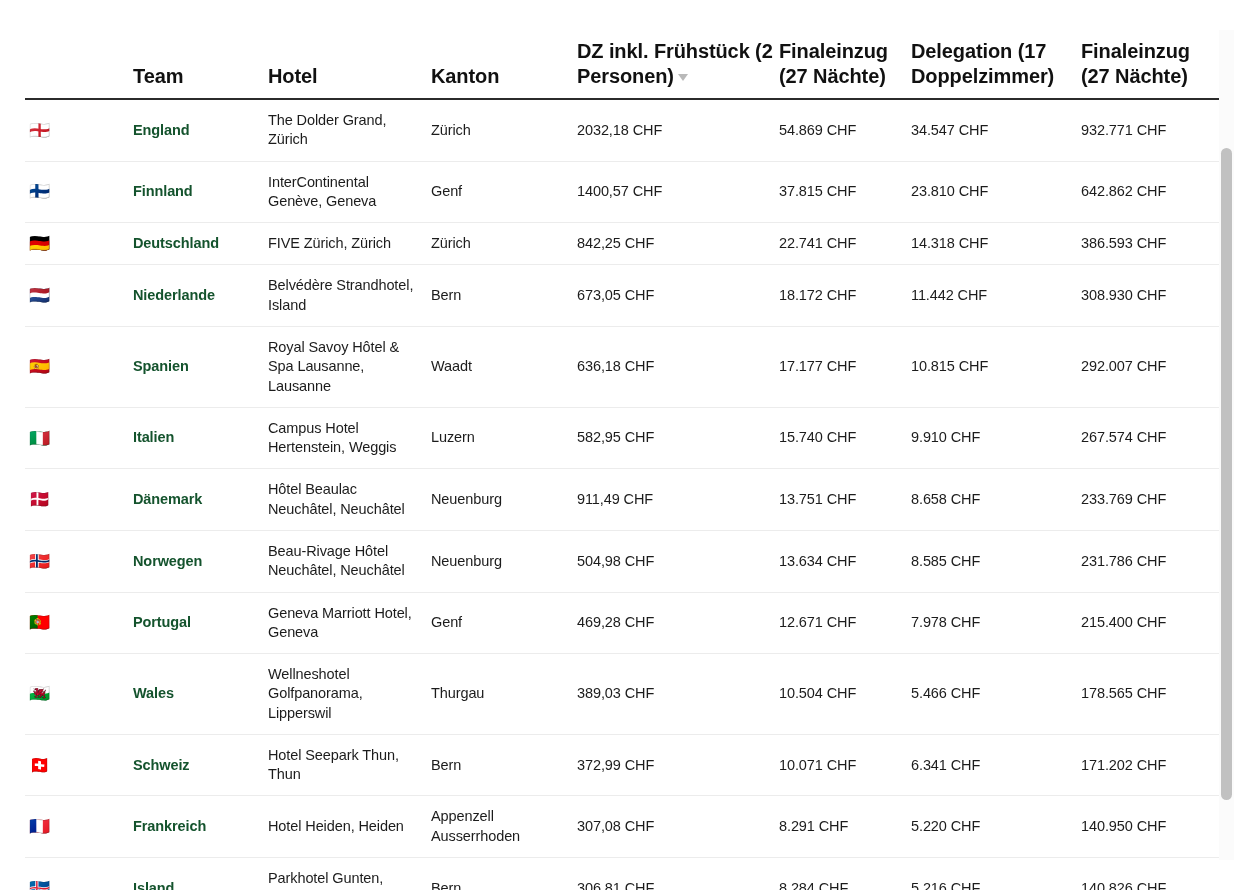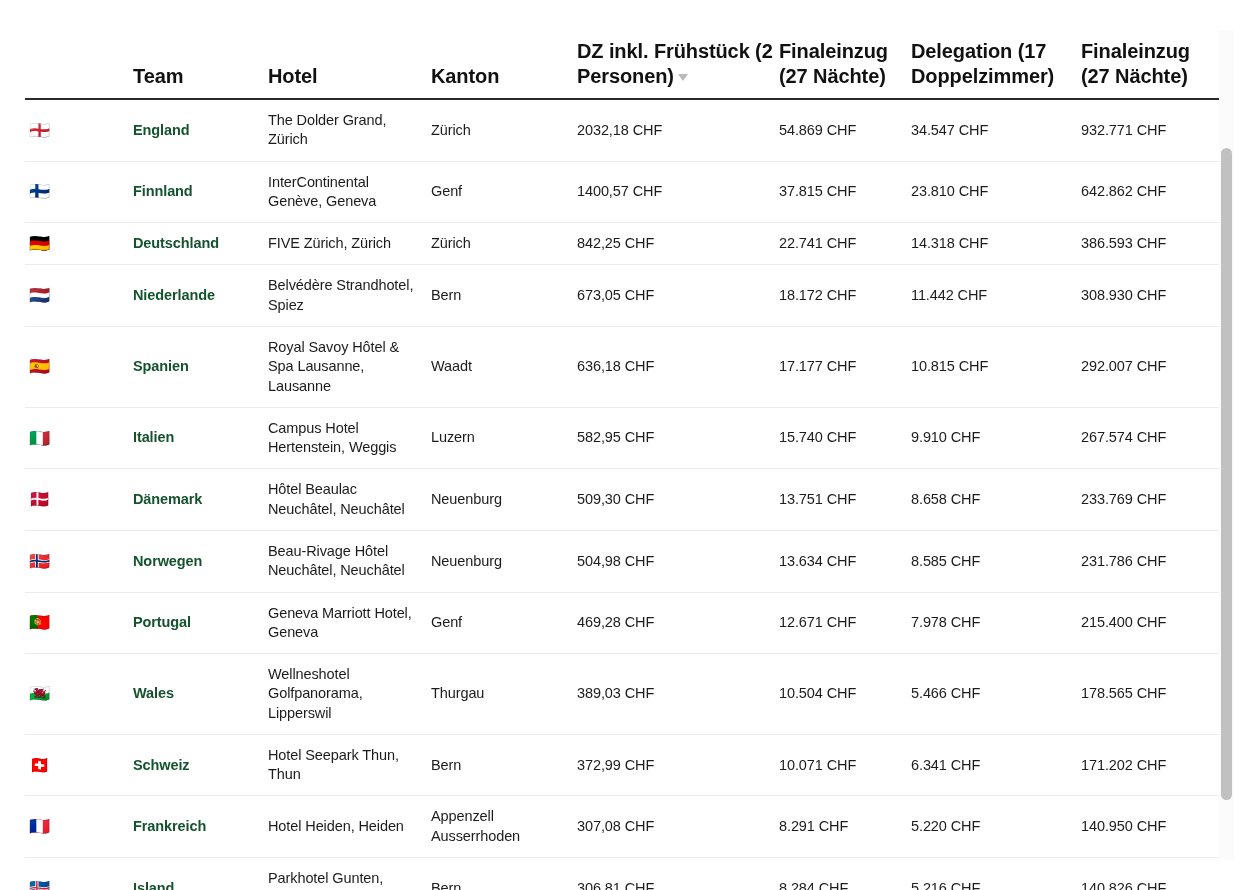--- a/index.html
+++ b/index.html
@@ -178,21 +178,21 @@
             <td class="hotel-cell">FIVE Zürich, Zürich</td>
             <td class="kanton-cell">Zürich</td>
             <td class="num-cell">842,25 CHF</td>
             <td class="num-cell">22.741 CHF</td>
             <td class="num-cell">14.318 CHF</td>
             <td class="num-cell">386.593 CHF</td>
           </tr>
           <tr>
             <td class="flag-cell"><span class="flag-glyph">🇳🇱</span></td>
             <td class="team-cell">Niederlande</td>
-            <td class="hotel-cell">Belvédère Strandhotel, Spiez</td>
+            <td class="hotel-cell">Belvédère Strandhotel, Island</td>
             <td class="kanton-cell">Bern</td>
             <td class="num-cell">673,05 CHF</td>
             <td class="num-cell">18.172 CHF</td>
             <td class="num-cell">11.442 CHF</td>
             <td class="num-cell">308.930 CHF</td>
           </tr>
           <tr>
             <td class="flag-cell"><span class="flag-glyph">🇪🇸</span></td>
             <td class="team-cell">Spanien</td>
             <td class="hotel-cell">Royal Savoy Hôtel &amp; Spa Lausanne, Lausanne</td>
@@ -210,21 +210,21 @@
             <td class="num-cell">582,95 CHF</td>
             <td class="num-cell">15.740 CHF</td>
             <td class="num-cell">9.910 CHF</td>
             <td class="num-cell">267.574 CHF</td>
           </tr>
           <tr>
             <td class="flag-cell"><span class="flag-glyph">🇩🇰</span></td>
             <td class="team-cell">Dänemark</td>
             <td class="hotel-cell">Hôtel Beaulac Neuchâtel, Neuchâtel</td>
             <td class="kanton-cell">Neuenburg</td>
-            <td class="num-cell">509,30 CHF</td>
+            <td class="num-cell">911,49 CHF</td>
             <td class="num-cell">13.751 CHF</td>
             <td class="num-cell">8.658 CHF</td>
             <td class="num-cell">233.769 CHF</td>
           </tr>
           <tr>
             <td class="flag-cell"><span class="flag-glyph">🇳🇴</span></td>
             <td class="team-cell">Norwegen</td>
             <td class="hotel-cell">Beau-Rivage Hôtel Neuchâtel, Neuchâtel</td>
             <td class="kanton-cell">Neuenburg</td>
             <td class="num-cell">504,98 CHF</td>

